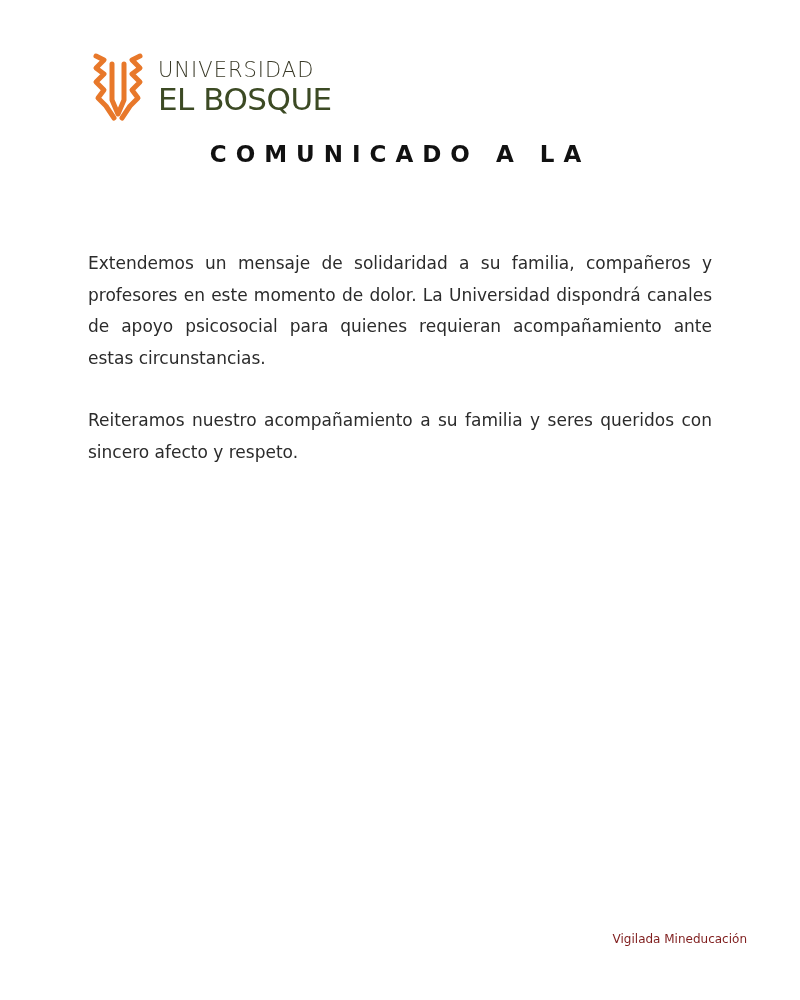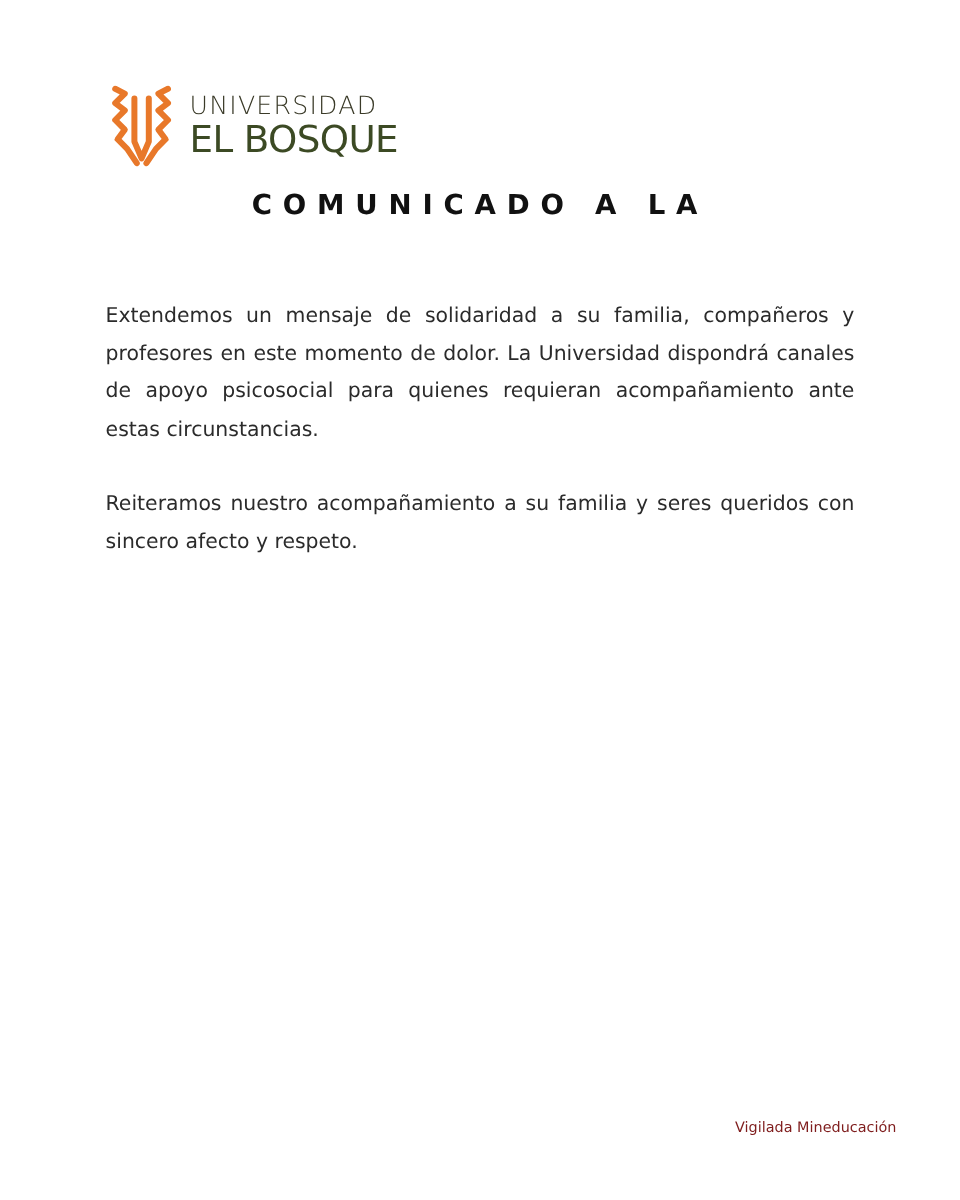--- a/index.html
+++ b/index.html
@@ -1,22 +1,22 @@
 <!DOCTYPE html>
 <html><head>
 <meta charset="utf-8">
 <style>
   html, body { margin: 0; padding: 0; background: #ffffff; }
   body { width: 800px; height: 1000px; position: relative; overflow: hidden; font-family: "DejaVu Sans", sans-serif; color: #2b2b2b; }
-  .logo { position: absolute; left: 88px; top: 50px; display: flex; align-items: center; margin-top: 18px; }
+  .logo { position: absolute; left: 88px; top: 50px; display: flex; align-items: center; }
   .logo-mark { width: 60px; height: 74px; }
   .logo-text { margin-left: 10px; display: flex; flex-direction: column; }
   .logo-top { font-family: "DejaVu Sans", sans-serif; font-size: 21px; letter-spacing: 1px; color: #3a3a28; font-weight: 300; line-height: 24px; }
   .logo-bottom { font-family: "DejaVu Sans", sans-serif; font-size: 31px; font-weight: normal; color: #3c4a24; line-height: 34px; letter-spacing: -0.5px; }
-  .title { position: absolute; left: 0; right: 0; top: 155px; text-align: center; font-family: "DejaVu Sans", sans-serif; font-weight: bold; font-size: 23px; letter-spacing: 9px; line-height: 32px; color: #111; }
+  .title { position: absolute; left: 0; right: 0; top: 138px; text-align: center; font-family: "DejaVu Sans", sans-serif; font-weight: bold; font-size: 23px; letter-spacing: 9px; line-height: 32px; color: #111; }
   .body { position: absolute; left: 88px; width: 624px; top: 248px; font-family: "DejaVu Sans", sans-serif; font-size: 17px; line-height: 31.5px; color: #2b2b2b; text-align: justify; }
   .body p { margin: 0 0 31px 0; }
   .footer { position: absolute; right: 53px; top: 932px; font-size: 12px; color: #7f1d1d; font-family: "DejaVu Sans", sans-serif; }
 </style>
 </head>
 <body>
 
 <div class="logo">
   <svg class="logo-mark" viewBox="0 0 60 74">
     <g fill="none" stroke="#e8782a" stroke-width="5" stroke-linecap="round" stroke-linejoin="round">

